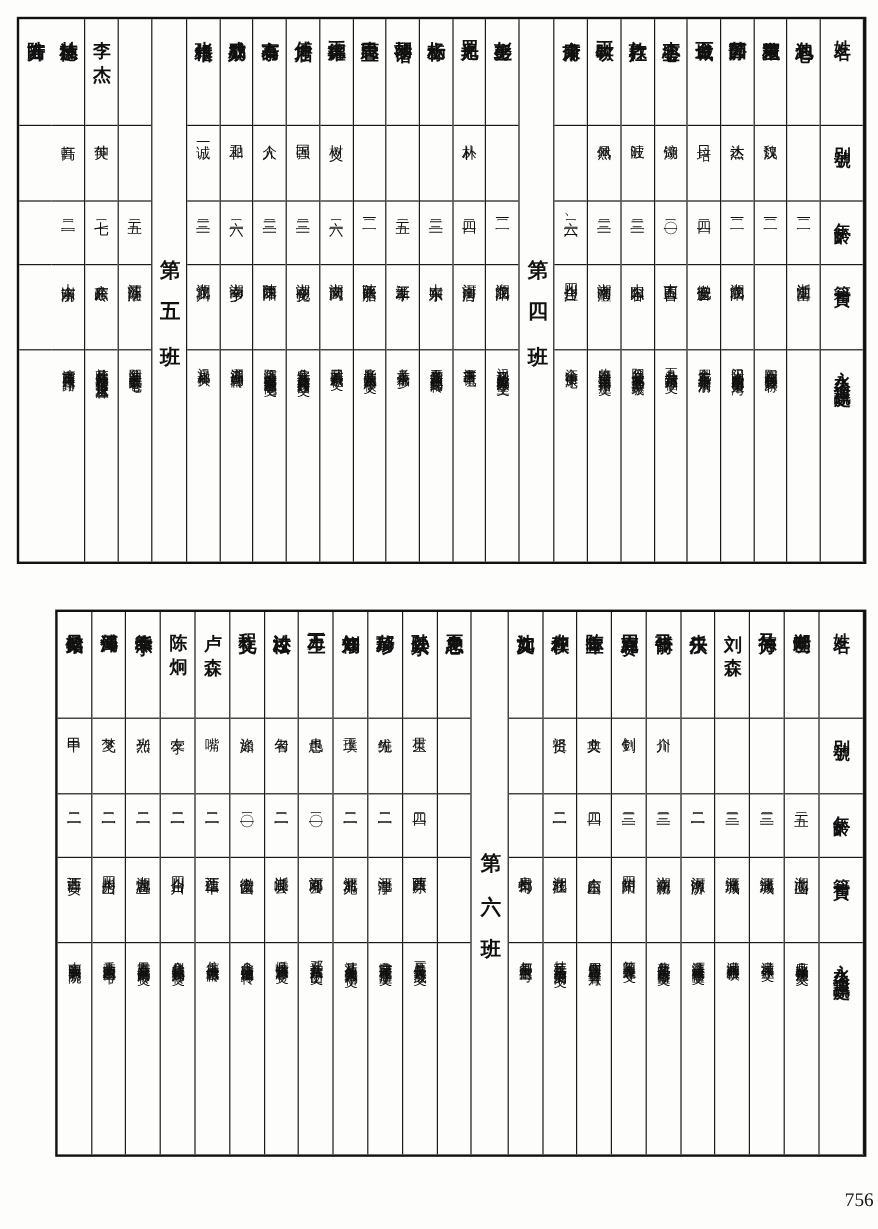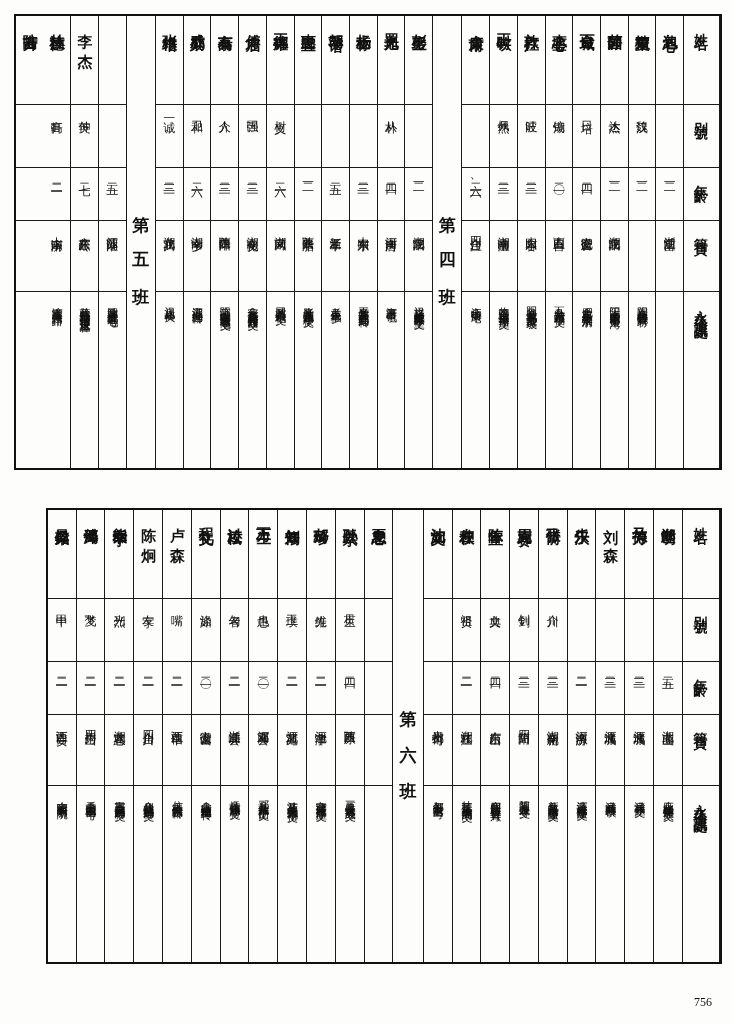--- a/index.html
+++ b/index.html
@@ -58,22 +58,22 @@
   .t-alias{font-size:12px;}
   .t-age{font-size:12px;}
   .t-native{font-size:12px;}
   .t-addr{font-size:11px;}
   .t-head{font-size:14px;font-weight:bold;letter-spacing:4px;}
   .t-class{font-size:17px;font-weight:bold;letter-spacing:8px;}
 
   .pad{padding-top:6px;}
 
   .pagenum{
-    position:absolute;right:20px;bottom:14px;
-    font-size:12px;font-family:"Liberation Serif",serif;
+    position:absolute;right:4px;bottom:14px;
+    font-size:16px;font-family:"Liberation Serif",serif;
   }
   .emptycol{background:#fff;}
 </style>
 </head>
 <body>
 
 <div class="page">
 
   <div class="block" id="block1">
     <div class="stack" id="stack1">

